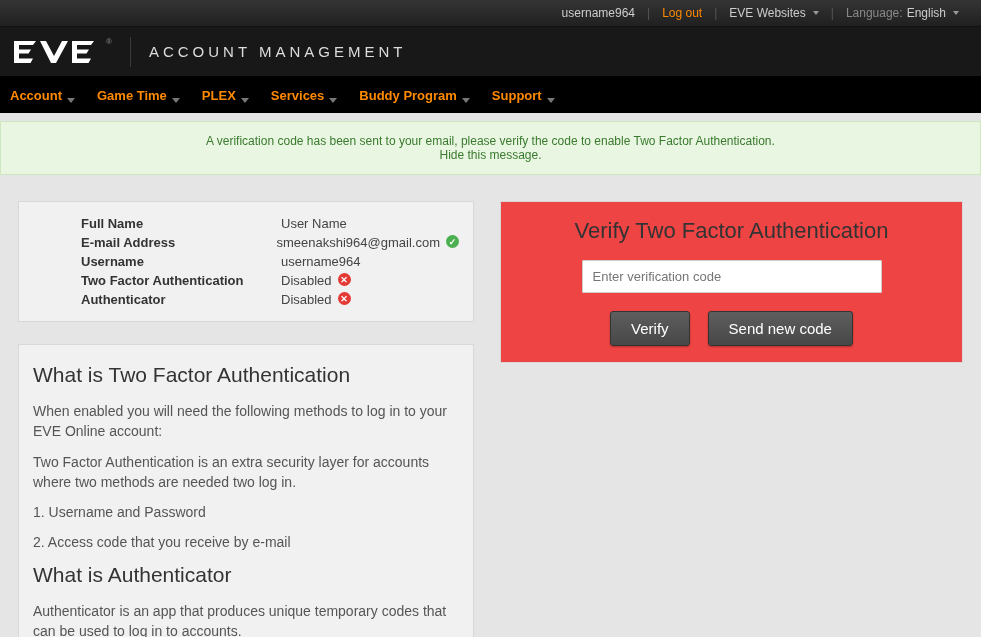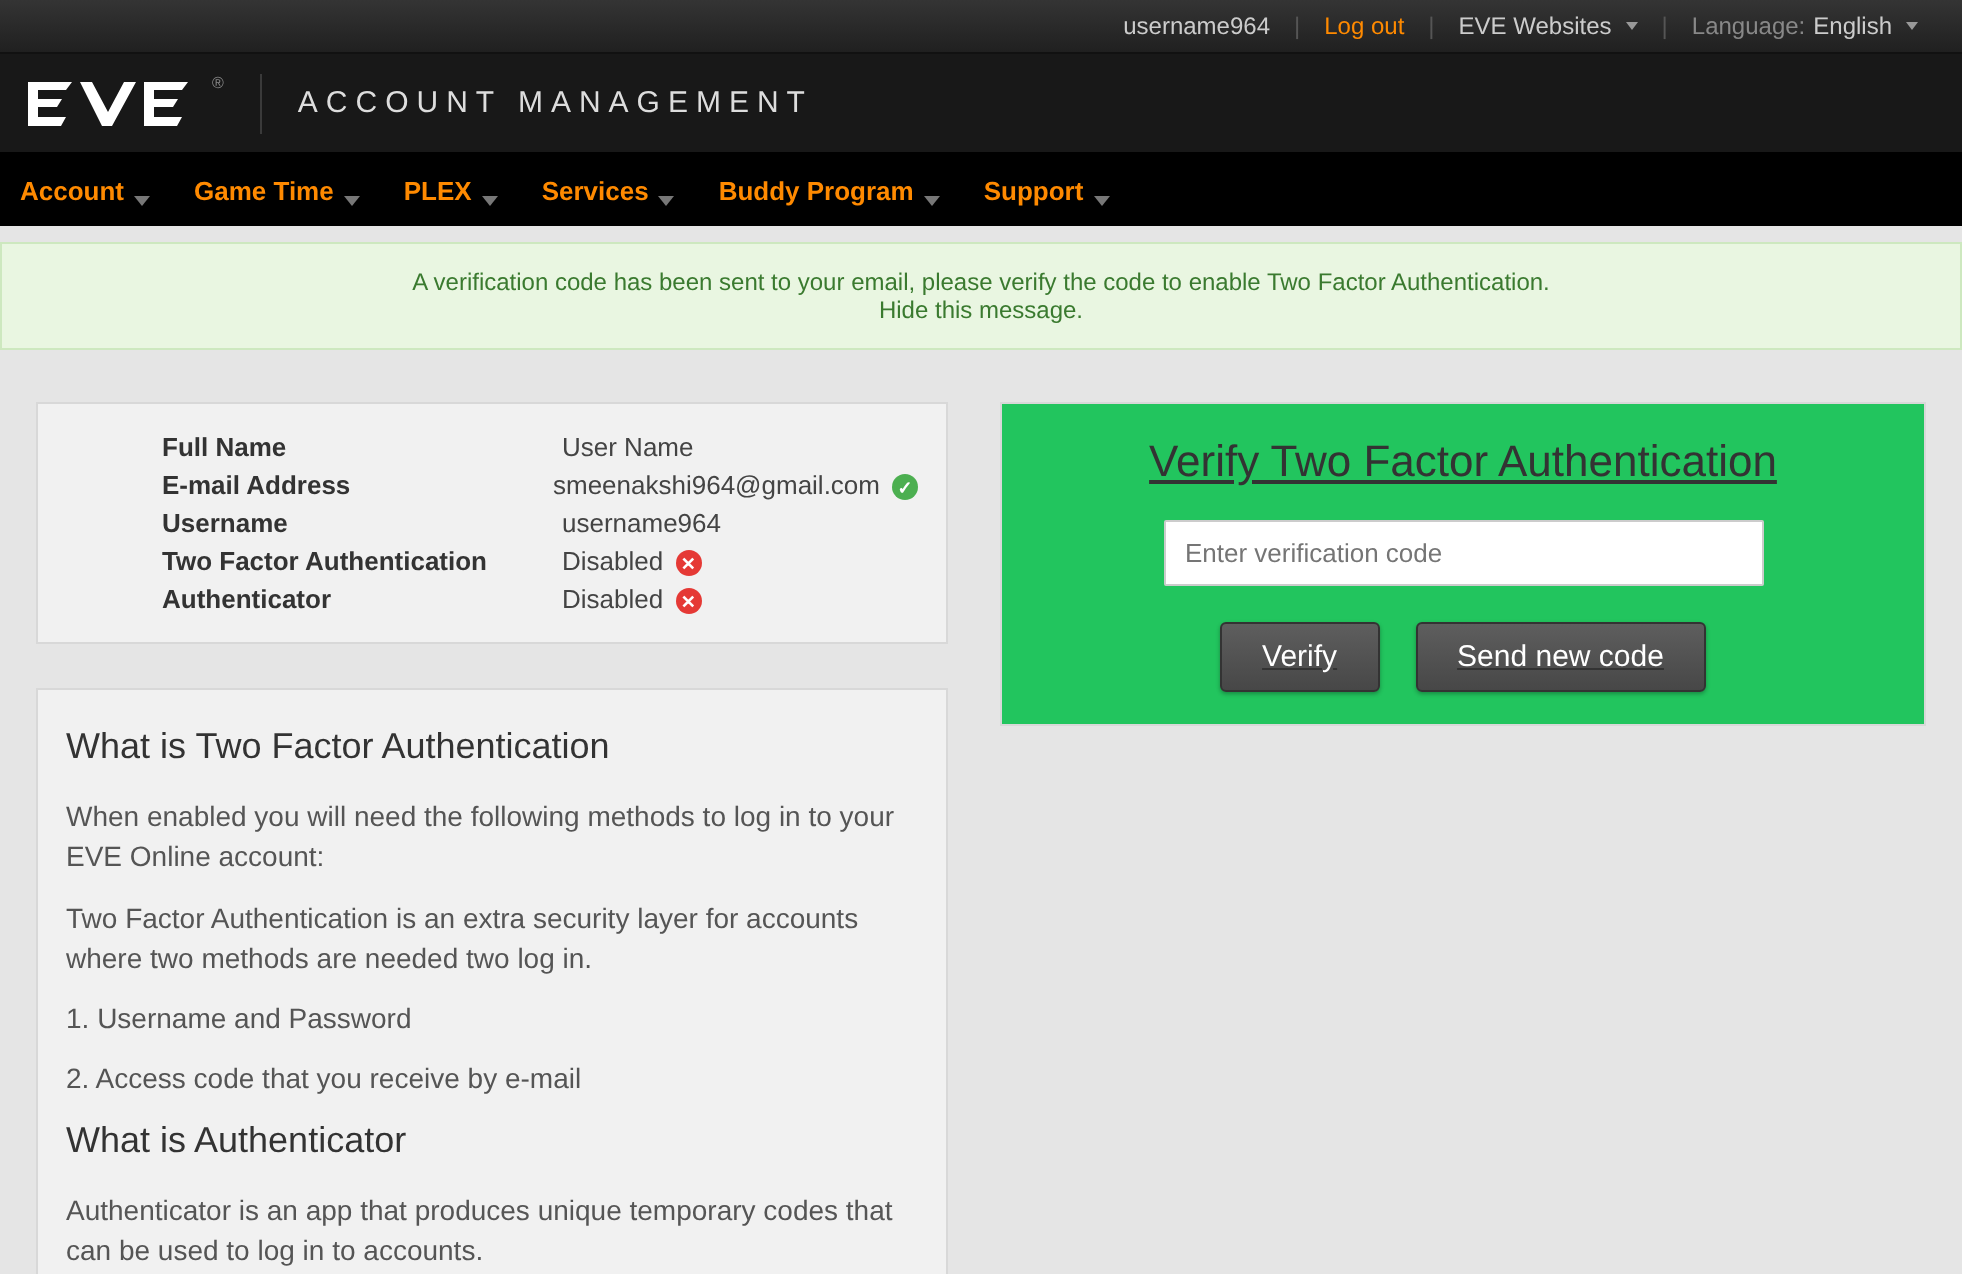--- a/index.html
+++ b/index.html
@@ -26,31 +26,31 @@
 
 .alert { background: #e9f6e1; border: 1px solid #cde8bf; margin: 8px 0; padding: 12px 18px; display: flex; justify-content: space-between; align-items: center; font-size: 12px; color: #3a7a2f; flex-direction: column; }
 .alert a { color: #3a7a2f; cursor: pointer; }
 
 .container { display: flex; gap: 26px; padding: 18px 18px 0 18px; align-items: flex-start; }
 .left-col { width: 456px; }
 .panel { background: #f1f1f1; border: 1px solid #d8d8d8; padding: 12px 14px; margin-bottom: 22px; }
 
 .info-row { display: flex; padding: 2px 0; align-items: center; font-size: 13px; }
 .info-label { width: 200px; font-weight: bold; color: #333; margin-left: 48px; }
-.info-value { color: #444; display: flex; align-items: flex-end; gap: 6px; }
+.info-value { color: #444; display: flex; align-items: flex-start; gap: 6px; }
 
 .icon-check, .icon-cross { width: 13px; height: 13px; border-radius: 50%; display: inline-flex; align-items: center; justify-content: center; font-size: 9px; font-weight: bold; color: #fff; }
 .icon-check { background: #4caf50; }
 .icon-cross { background: #e53935; }
 
-.panel h2 { font-size: 18px; font-weight: normal; color: #333; margin: 6px 0 14px 0; }
+.panel h2 { font-size: 21px; font-weight: normal; color: #333; margin: 6px 0 14px 0; }
 .panel p { font-size: 14px; color: #555; line-height: 1.45; margin-bottom: 10px; }
 
 .right-col { flex: 1; }
-.verify-panel { background: #22c55e; border: 1px solid #d8d8d8; padding: 16px; text-align: center; text-decoration: underline; }
+.verify-panel { background: #ef4444; border: 1px solid #d8d8d8; padding: 16px; text-align: center; }
 .verify-panel h1 { font-size: 22px; font-weight: normal; color: #333; margin-bottom: 16px; }
 .verify-panel input { width: 300px; padding: 8px 10px; border: 1px solid #ccc; border-radius: 1px; font-size: 13px; color: #555; }
 .btn-row { margin-top: 18px; display: flex; justify-content: center; gap: 18px; }
 .btn { background: linear-gradient(#5e5e5e, #474747); color: #fff; border: 1px solid #333; border-radius: 3px; padding: 8px 20px; font-size: 15px; cursor: pointer; box-shadow: 0 1px 2px rgba(0,0,0,.3); text-align: center; }
 </style>
 </head>
 <body>
 
 <div class="topbar">
   <span class="item">username964</span>

